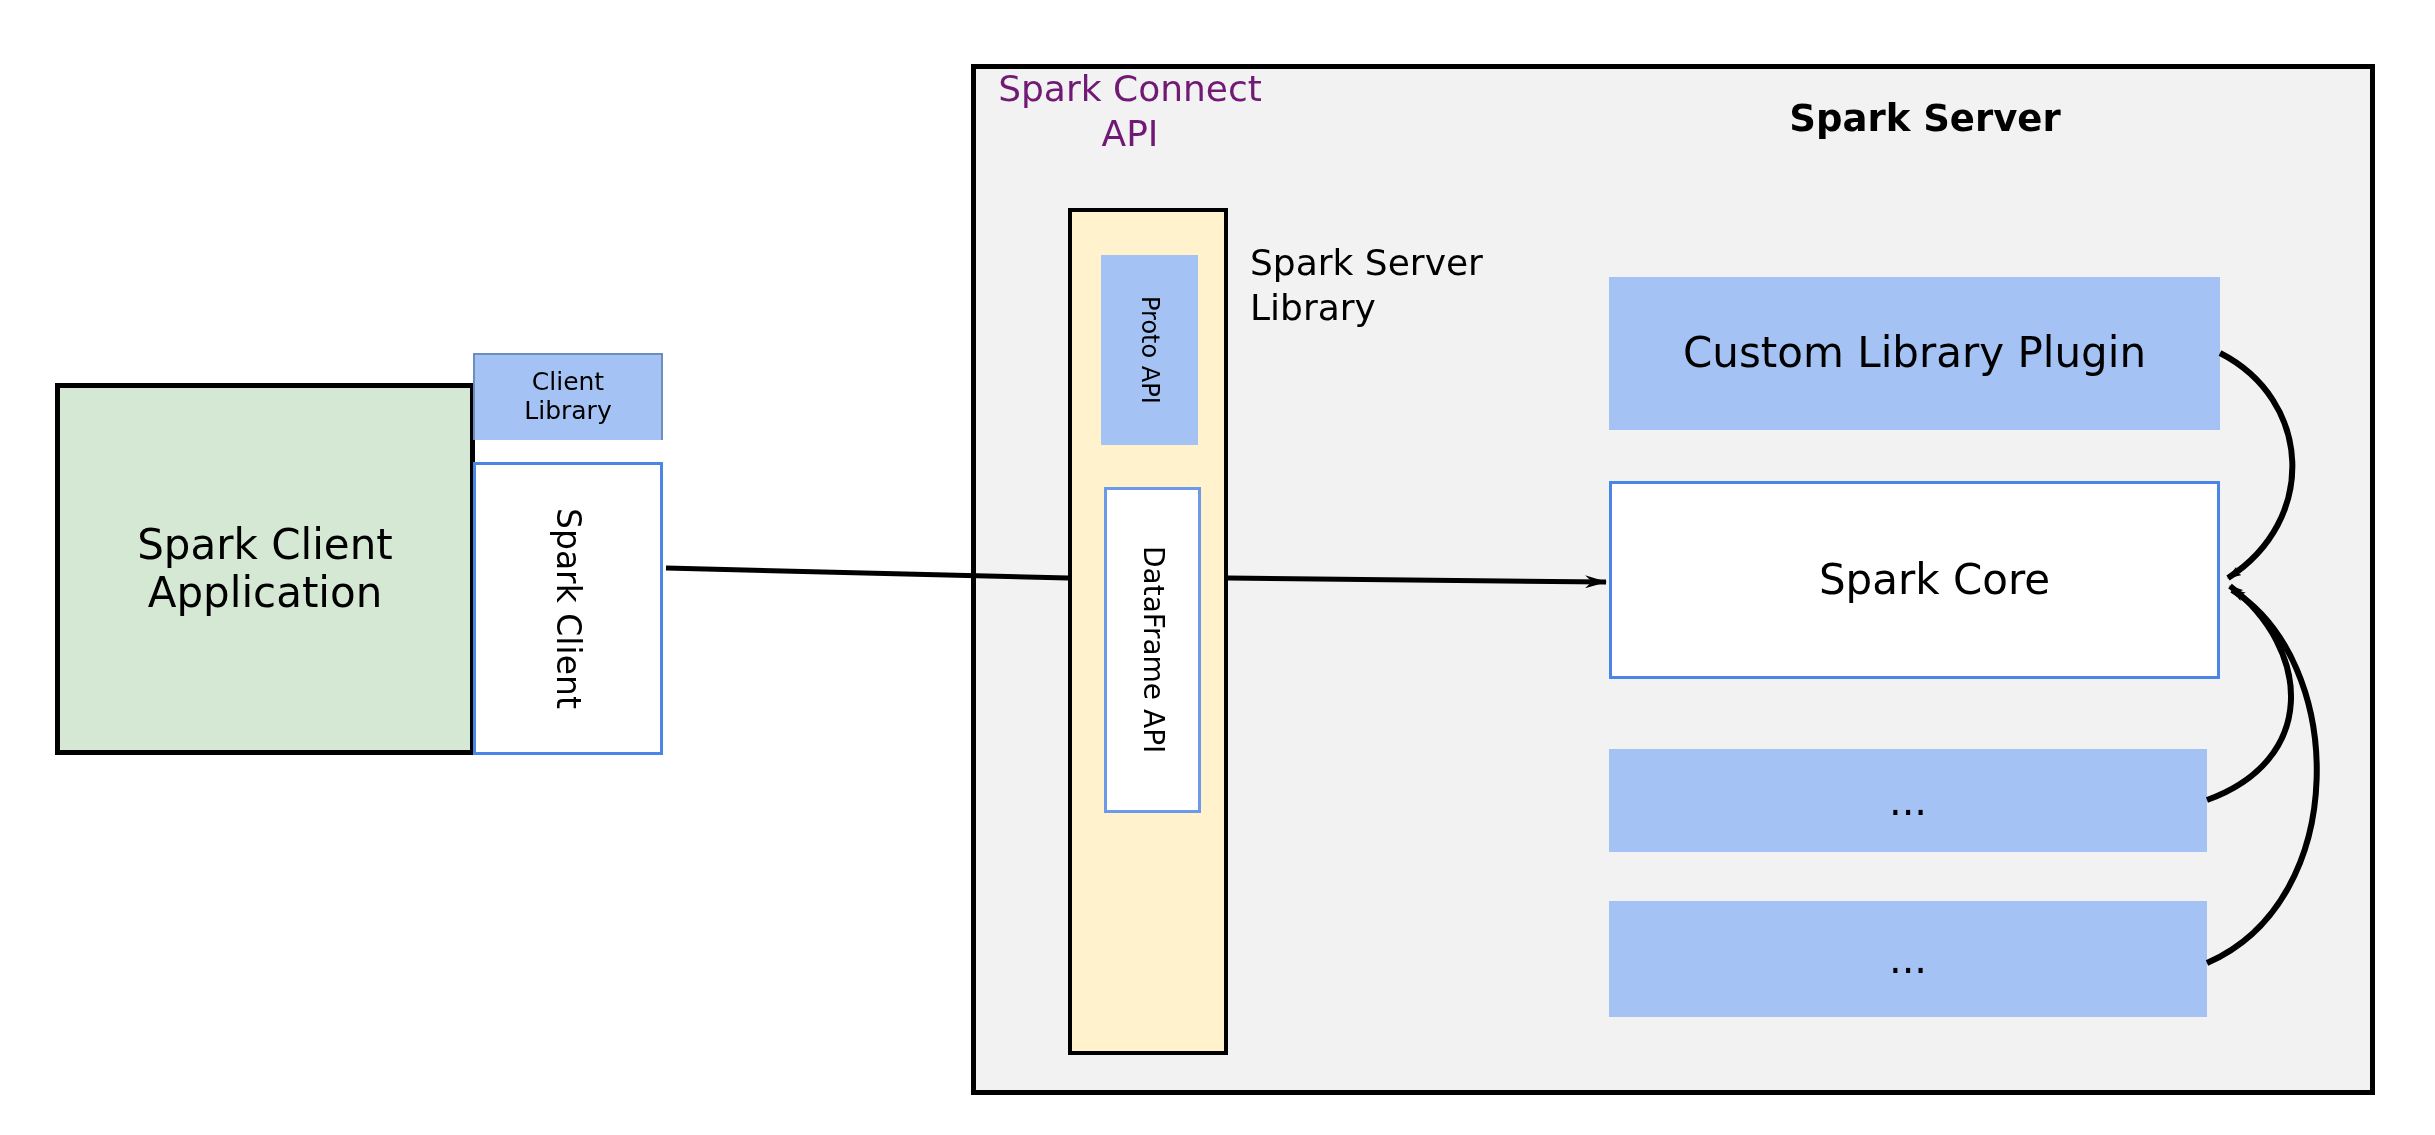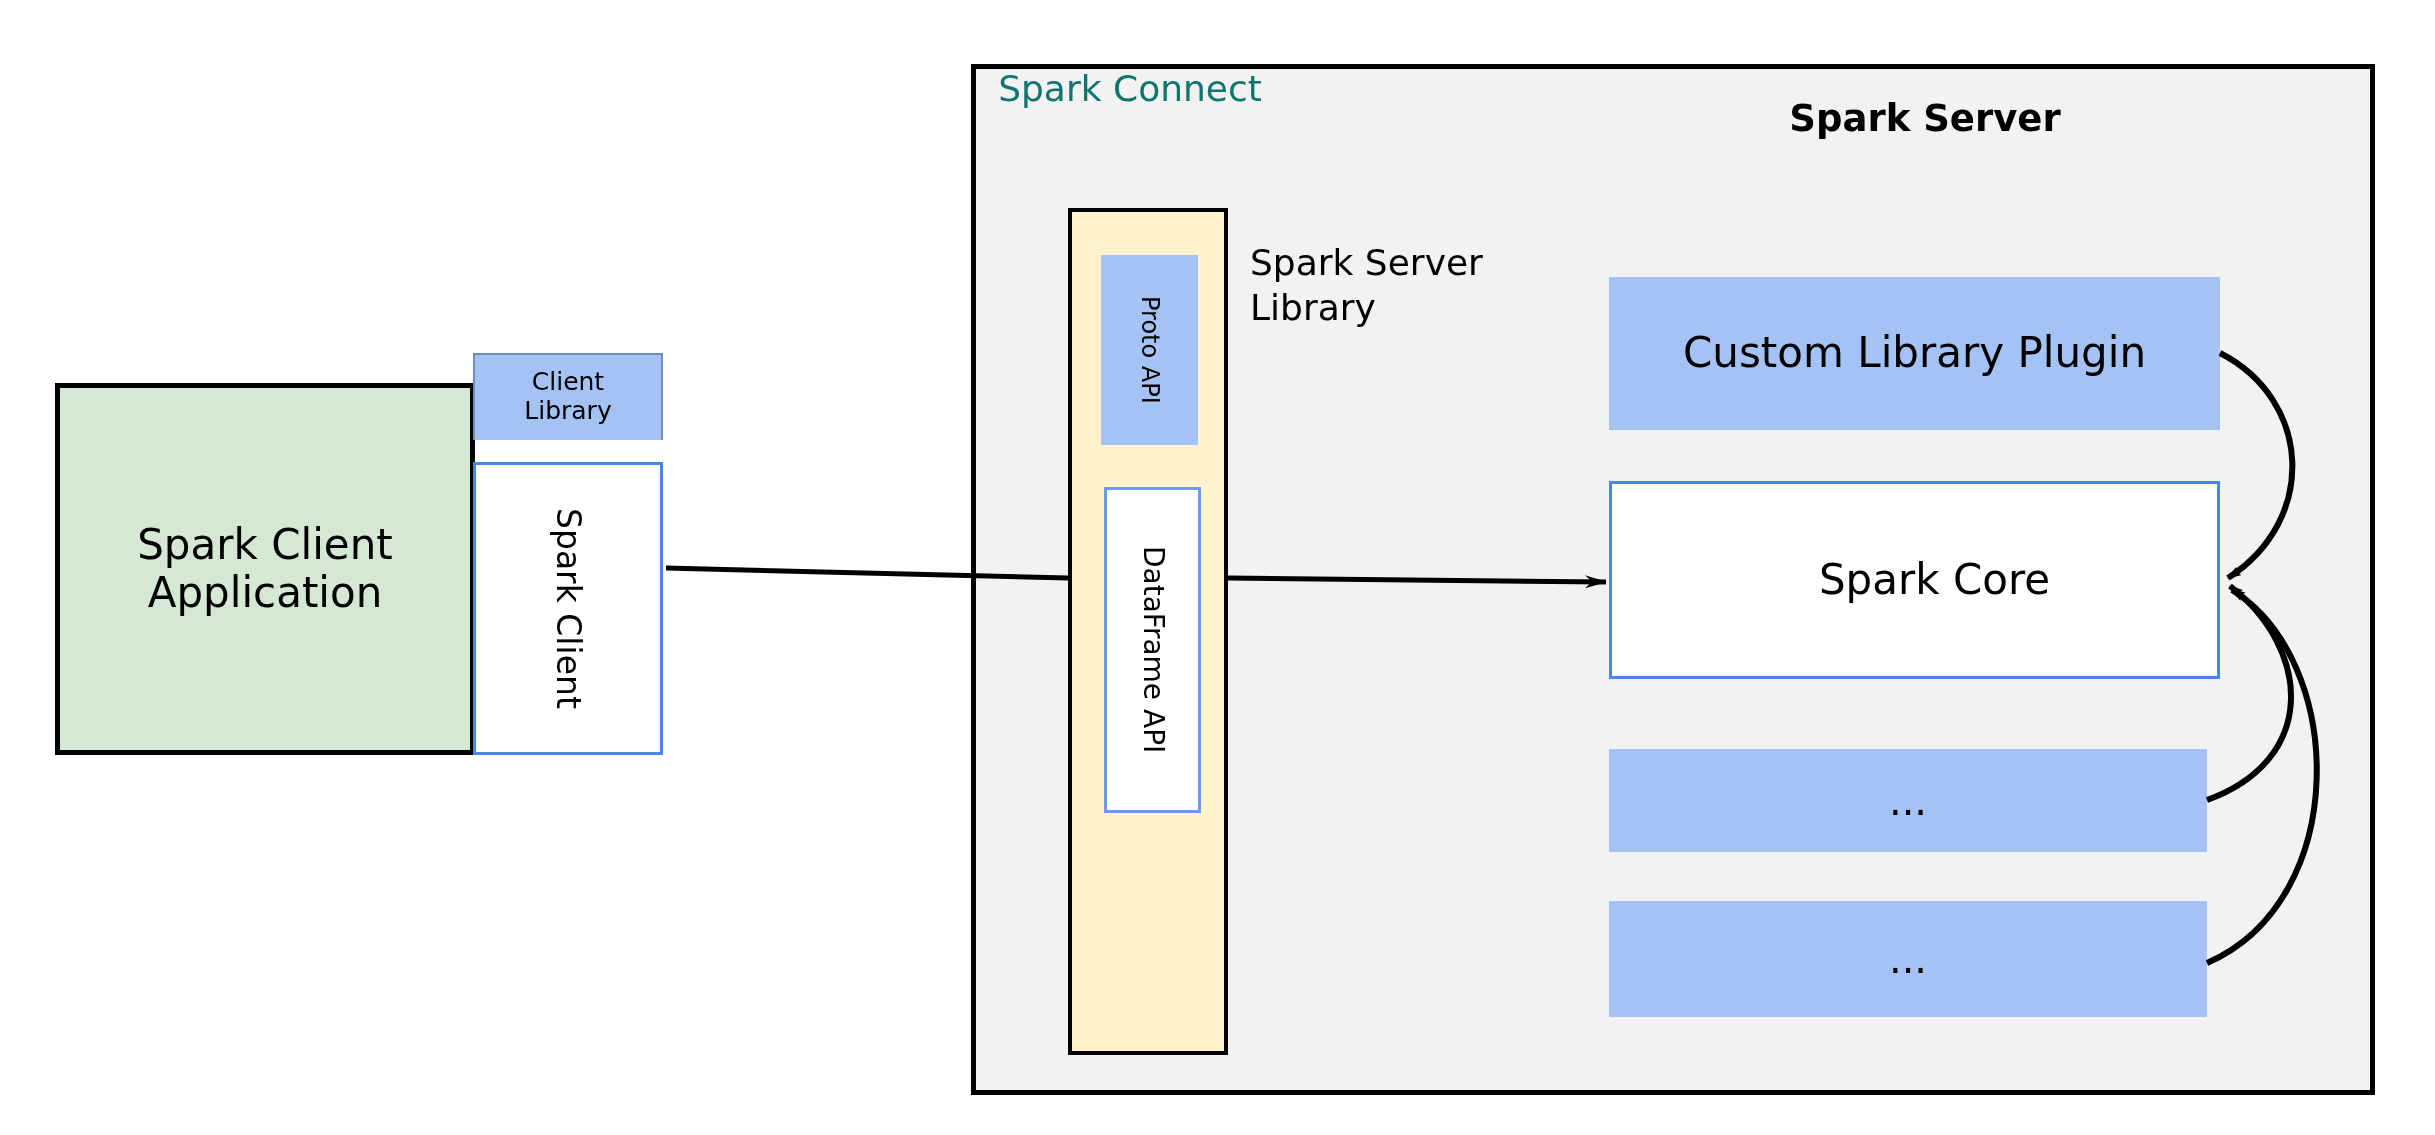--- a/index.html
+++ b/index.html
@@ -82,21 +82,21 @@
     display: block;
   }
 
   #spark-connect-label {
     position: absolute;
     left: 980px;
     top: 66px;
     width: 300px;
     font-size: 36px;
     text-align: center;
-    color: #0f766e;
+    color: #701a75;
     line-height: 1.25;
     z-index: 5;
   }
 
   #spark-server-label {
     position: absolute;
     left: 1600px;
     top: 97px;
     width: 650px;
     font-size: 37px;
@@ -221,20 +221,21 @@
 </style>
 </head>
 <body>
 
 <div id="canvas">
 
   <div class="box" id="server-container"></div>
 
   <div id="spark-connect-label">
     <div>Spark Connect</div>
+    <div>API</div>
   </div>
 
   <div id="spark-server-label">Spark Server</div>
 
   <div id="spark-server-lib-label">
     <div>Spark Server</div>
     <div>Library</div>
   </div>
 
   <div class="box" id="connect-column"></div>

